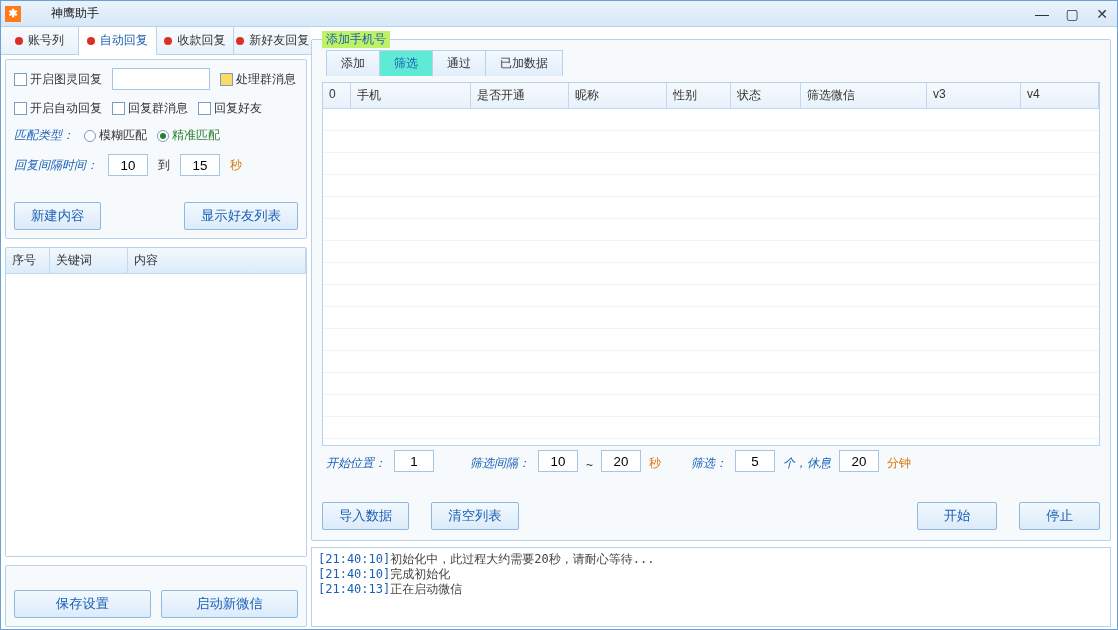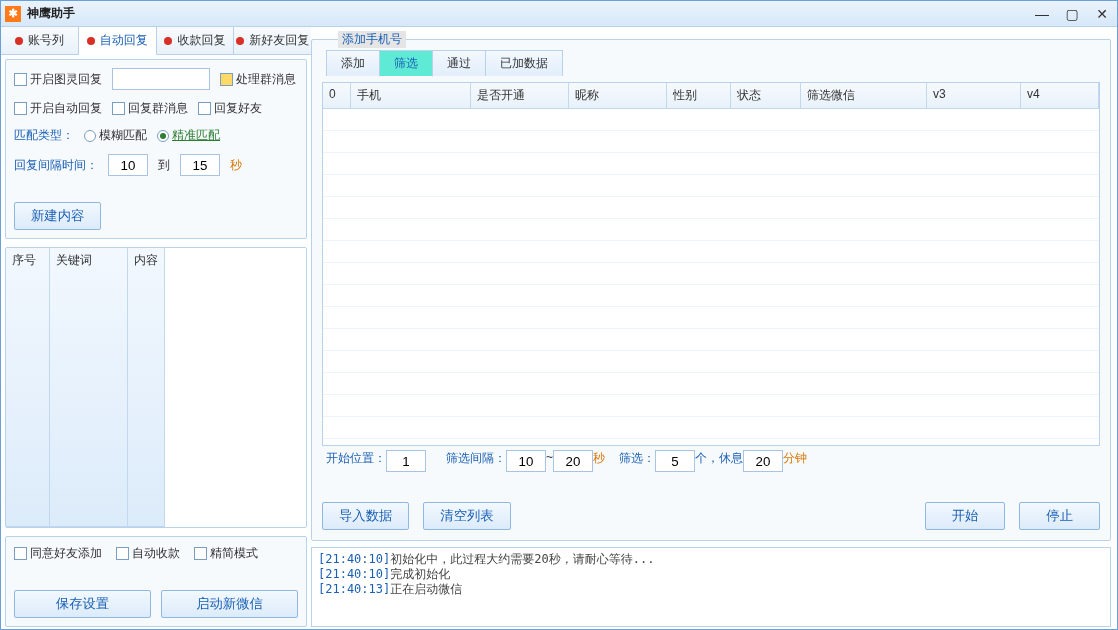--- a/index.html
+++ b/index.html
@@ -1,74 +1,74 @@
 <!DOCTYPE html>
 <html><head>
 <meta charset="utf-8">
 <style>
 * { box-sizing: border-box; margin: 0; padding: 0; }
 body { font-family: "Microsoft YaHei", SimSun, Arial, sans-serif; font-size: 12px; background: #fff; color: #333; overflow: hidden; }
 .window { width: 1118px; height: 630px; border: 1px solid #6a9fd8; background: #fff; position: relative; }
 .titlebar { height: 26px; background: linear-gradient(#eaf3fc, #d7e8f9); display: flex; align-items: center; padding: 0 4px; border-bottom: 1px solid #b8d2ec; }
 .app-icon { width: 16px; height: 16px; background: #ff7b1a; margin-right: 6px; display: flex; align-items: center; justify-content: center; color: #fff; font-size: 11px; font-weight: bold; }
-.title { font-weight: bold; color: #222; flex: 1; }
+.title { font-weight: normal; color: #222; flex: 1; margin-left: 24px; }
 .win-controls { display: flex; gap: 8px; align-items: center; }
 .win-btn { width: 22px; height: 16px; display: flex; align-items: center; justify-content: center; cursor: pointer; font-size: 14px; }
 
 .body { display: flex; height: calc(630px - 26px); }
 .left-col { width: 310px; display: flex; flex-direction: column; }
 
 .side-tabs { display: flex; border-bottom: 1px solid #b8d2ec; background: #fff; }
 .side-tab { flex: 1; padding: 5px 0; text-align: center; border-right: 1px solid #b8d2ec; cursor: pointer; display: flex; align-items: center; justify-content: center; gap: 5px; background: linear-gradient(#f8fbfe, #e8f1fa); }
 .side-tab:last-child { border-right: none; }
 .side-tab.active { background: #fff; color: #1a5fb4; border-bottom: 1px solid #fff; margin-bottom: -1px; }
 .dot { width: 8px; height: 8px; border-radius: 50%; background: #d93025; display: inline-block; }
 
 .panel { border: 1px solid #b8d2ec; margin: 4px; border-radius: 2px; background: #f6fafd; }
 .settings-panel { padding: 8px; }
 .row { display: flex; align-items: center; gap: 10px; margin-bottom: 10px; flex-wrap: wrap; }
 .chk { display: flex; align-items: center; gap: 3px; cursor: pointer; }
 .chk-box { width: 13px; height: 13px; border: 1px solid #7a9ec2; background: #fff; }
 .chk-box.yellow { background: #ffd966; }
 .radio-box { width: 12px; height: 12px; border: 1px solid #7a9ec2; border-radius: 50%; background: #fff; display: flex; align-items: center; justify-content: center; }
 .radio-box.checked::after { content: ""; width: 6px; height: 6px; border-radius: 50%; background: #2e7d32; }
-.blue-label { color: #1a5fb4; }
+.blue-label { color: #1a5fb4; font-style: italic; }
 .orange-label { color: #d97706; }
-.green-label { color: #2e7d32; text-decoration: underline; }
+.green-label { color: #2e7d32; }
 .num-input { width: 40px; height: 22px; border: 1px solid #a7c4e2; text-align: center; background: #fff; }
 .num-input.wide { width: 98px; }
 .btn { padding: 4px 16px; border: 1px solid #8fb8e0; background: linear-gradient(#f2f8fe, #dcebfa); border-radius: 2px; cursor: pointer; color: #1a5fb4; margin-top: 16px; }
 .btn-row { display: flex; justify-content: space-between; }
 
-.kw-panel { flex: 1; display: flex; overflow: hidden; }
+.kw-panel { flex: 1; display: flex; flex-direction: column; overflow: hidden; }
 .kw-header { display: flex; background: linear-gradient(#f2f8fe, #dcebfa); border-bottom: 1px solid #c2d8ef; }
 .kw-col { padding: 4px 6px; border-right: 1px solid #c2d8ef; }
 .kw-body { flex: 1; background: #fff; }
 
 .bottom-panel { padding: 8px; }
 .bottom-row { display: flex; gap: 14px; margin-bottom: 12px; }
 .bottom-btns { display: flex; gap: 10px; }
 .bottom-btns .btn { flex: 1; text-align: center; }
 
 .right-col { flex: 1; display: flex; flex-direction: column; padding: 4px 6px 4px 0; }
 .group-box { border: 1px solid #b8d2ec; border-radius: 2px; position: relative; margin-top: 8px; flex: 1; display: flex; flex-direction: column; padding: 10px 10px; background: #f6fafd; }
-.group-title { position: absolute; top: -9px; left: 26px; background: #e5e5e5; padding: 0 4px; color: #1a5fb4; font-family: Liberation Serif, serif; }
+.group-title { position: absolute; top: -9px; left: 10px; background: #bef264; padding: 0 4px; color: #1a5fb4; font-family: Liberation Serif, serif; }
 
 .sub-tabs { display: flex; gap: 0; margin-bottom: 6px; margin-left: 4px; }
 .sub-tab { padding: 4px 14px; border: 1px solid #b8d2ec; border-bottom: none; background: linear-gradient(#f2f8fe, #e2eefb); cursor: pointer; margin-right: -1px; position: relative; }
 .sub-tab.active { background: #5eead4; color: #1a5fb4; z-index: 2; border-bottom: 1px solid #fff; margin-bottom: -1px; }
 
 .grid { border: 1px solid #b8d2ec; background: #fff; flex: 1; overflow: hidden; display: flex; flex-direction: column; }
 .grid-head { display: flex; background: linear-gradient(#f6fafd, #e8f1fa); border-bottom: 1px solid #c2d8ef; }
 .gcol { padding: 4px 6px; border-right: 1px solid #c2d8ef; overflow: hidden; white-space: nowrap; }
 .grid-body { flex: 1; background: #fff; position: relative; }
 .grid-body .stripe { height: 22px; border-bottom: 1px solid #eef4fa; }
 
-.filter-row { display: flex; align-items: flex-start; margin-top: 0; padding: 4px; flex-wrap: wrap; }
-.action-row { display: flex; gap: 14px; margin-top: 10px; align-items: center; }
+.filter-row { display: flex; align-items: flex-end; gap: 8px; margin-top: 0; padding: 4px; flex-wrap: wrap; }
+.action-row { display: flex; gap: 22px; margin-top: 10px; align-items: center; }
 .action-row .spacer { flex: 1; }
 
 .log-area { display: flex; margin-top: 6px; gap: 18px; }
 .log-box { flex: 1; border: 1px solid #b8d2ec; background: #fff; height: 80px; padding: 4px 6px; font-family: SimSun, monospace; font-size: 12px; line-height: 15px; color: #444; overflow: hidden; }
 .log-ts { color: #1a5fb4; }
 </style>
 </head>
 <body>
 
 <div class="window">
@@ -143,47 +143,34 @@
         </div>
         <div class="row">
           <span class="blue-label">回复间隔时间：</span>
           <input class="num-input" value="10" style="">
           <span>到</span>
           <input class="num-input" value="15" style="">
           <span class="orange-label">秒</span>
         </div>
         <div class="btn-row">
           <button class="btn">新建内容</button>
+          <button class="btn">显示好友列表</button>
         </div>
       </div>
 
       <div class="panel kw-panel">
         <div class="kw-header">
           <div class="kw-col" style="width:44px">序号</div>
           <div class="kw-col" style="width:78px">关键词</div>
           <div class="kw-col" style="flex:1">内容</div>
         </div>
         <div class="kw-body"></div>
       </div>
 
       <div class="panel bottom-panel">
-        <div class="bottom-row">
-          <label class="chk">
-              <span class="chk-box"></span>
-              <span>同意好友添加</span>
-            </label>
-          <label class="chk">
-              <span class="chk-box"></span>
-              <span>自动收款</span>
-            </label>
-          <label class="chk">
-              <span class="chk-box"></span>
-              <span>精简模式</span>
-            </label>
-        </div>
         <div class="bottom-btns">
           <button class="btn">保存设置</button>
           <button class="btn">启动新微信</button>
         </div>
       </div>
     </div>
 
     <div class="right-col">
       <div class="group-box">
         <span class="group-title">添加手机号</span>

